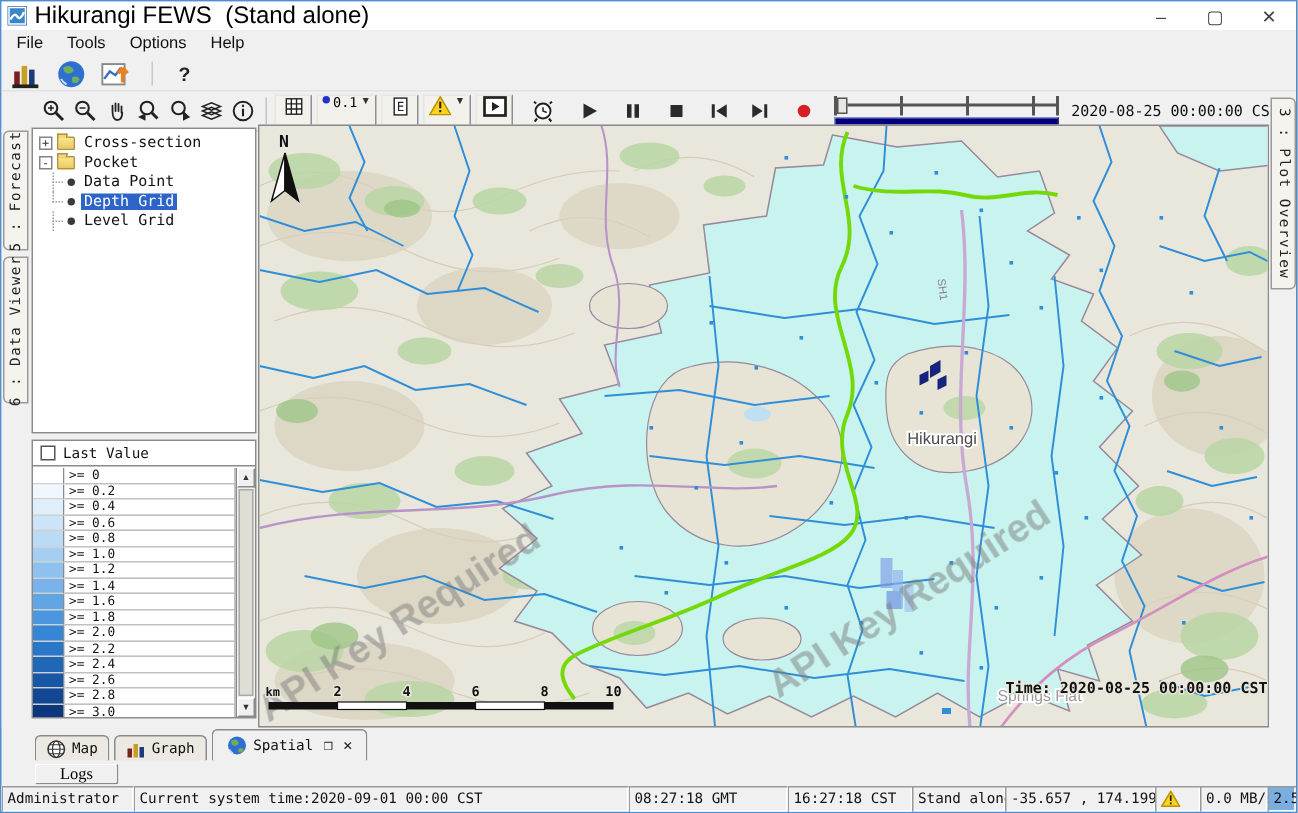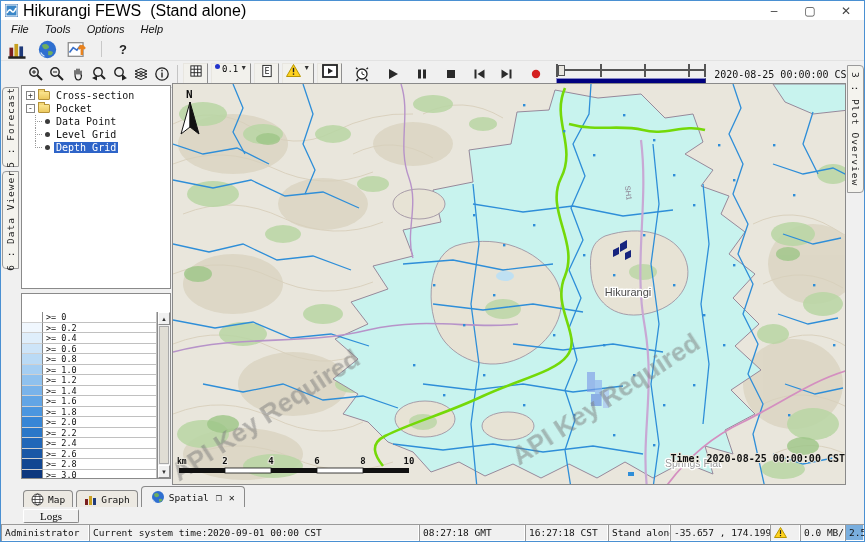--- a/index.html
+++ b/index.html
@@ -8,21 +8,21 @@
     font-family:"Liberation Sans",sans-serif;font-size:11px;color:#111;overflow:hidden;}
 
   
   .titlebar{height:19px;background:#ffffff;display:flex;align-items:center;padding-left:4px;}
   .app-icon{width:13px;height:13px;margin-right:5px;flex:none;}
   .title-text{font-size:16px;color:#000;white-space:pre;}
   .win-controls{margin-left:auto;display:flex;height:100%;}
   .wbtn{width:36px;display:flex;align-items:center;justify-content:center;color:#444;font-size:12px;cursor:default;}
 
   
-  .menubar{height:18px;background:#f0f0f0;display:flex;align-items:center;padding-left:2px;font-style:italic;}
+  .menubar{height:18px;background:#f0f0f0;display:flex;align-items:center;padding-left:2px;}
   .menu-item{padding:1px 8px;cursor:default;}
 
   
   .toolbar1{height:22px;display:flex;align-items:center;gap:9px;padding-left:6px;background:#f0f0f0;}
   .t1-sep{width:1px;height:16px;background:#c8c8c8;margin:0 4px;}
   .help-q{font-weight:bold;font-size:13px;color:#222;padding:0 4px;}
   .toolbar2{height:28px;display:flex;align-items:center;padding-left:24px;background:#f0f0f0;border-top:1px solid #e2e2e2;border-bottom:1px solid #d6d6d6;}
   .tbi{width:21px;height:21px;display:flex;align-items:center;justify-content:center;flex:none;}
   .vsep{width:1px;height:18px;background:#c4c4c4;margin:0 5px;flex:none;}
   .tbtn{height:22px;min-width:25px;border:1px solid;border-color:#e8e6e0 #8f8f8f #8f8f8f #e8e6e0;background:#f2f1ec;
@@ -309,31 +309,35 @@
           <span class="expander">-</span>
           <span class="folder"></span>
           <span class="tree-label">Pocket</span>
         </div>
         <div class="tree-row">
           <span class="connector"></span>
           <span class="bullet"></span>
           <span class="tree-label">Data Point</span>
         </div>
         <div class="tree-row">
+          <span class="connector last"></span>
+          <span class="bullet"></span>
+          <span class="tree-label selected">Depth Grid</span>
+        </div>
+        <div class="tree-row">
           <span class="connector"></span>
           <span class="bullet"></span>
           <span class="tree-label">Level Grid</span>
         </div>
-        <div class="tree-row">
-          <span class="connector last"></span>
-          <span class="bullet"></span>
-          <span class="tree-label selected">Depth Grid</span>
-        </div>
       </div>
     <div class="legend-panel">
+      <div class="legend-header">
+        <span class="cbox"></span>
+        <span>Last Value</span>
+      </div>
       <div class="legend-body">
           <div class="legend-row">
             <div class="lg-swatch" style="background: rgb(255, 255, 255);"></div>
             <div class="lg-label">&gt;= 0</div>
           </div>
           <div class="legend-row">
             <div class="lg-swatch" style="background: rgb(240, 247, 254);"></div>
             <div class="lg-label">&gt;= 0.2</div>
           </div>
           <div class="legend-row">

